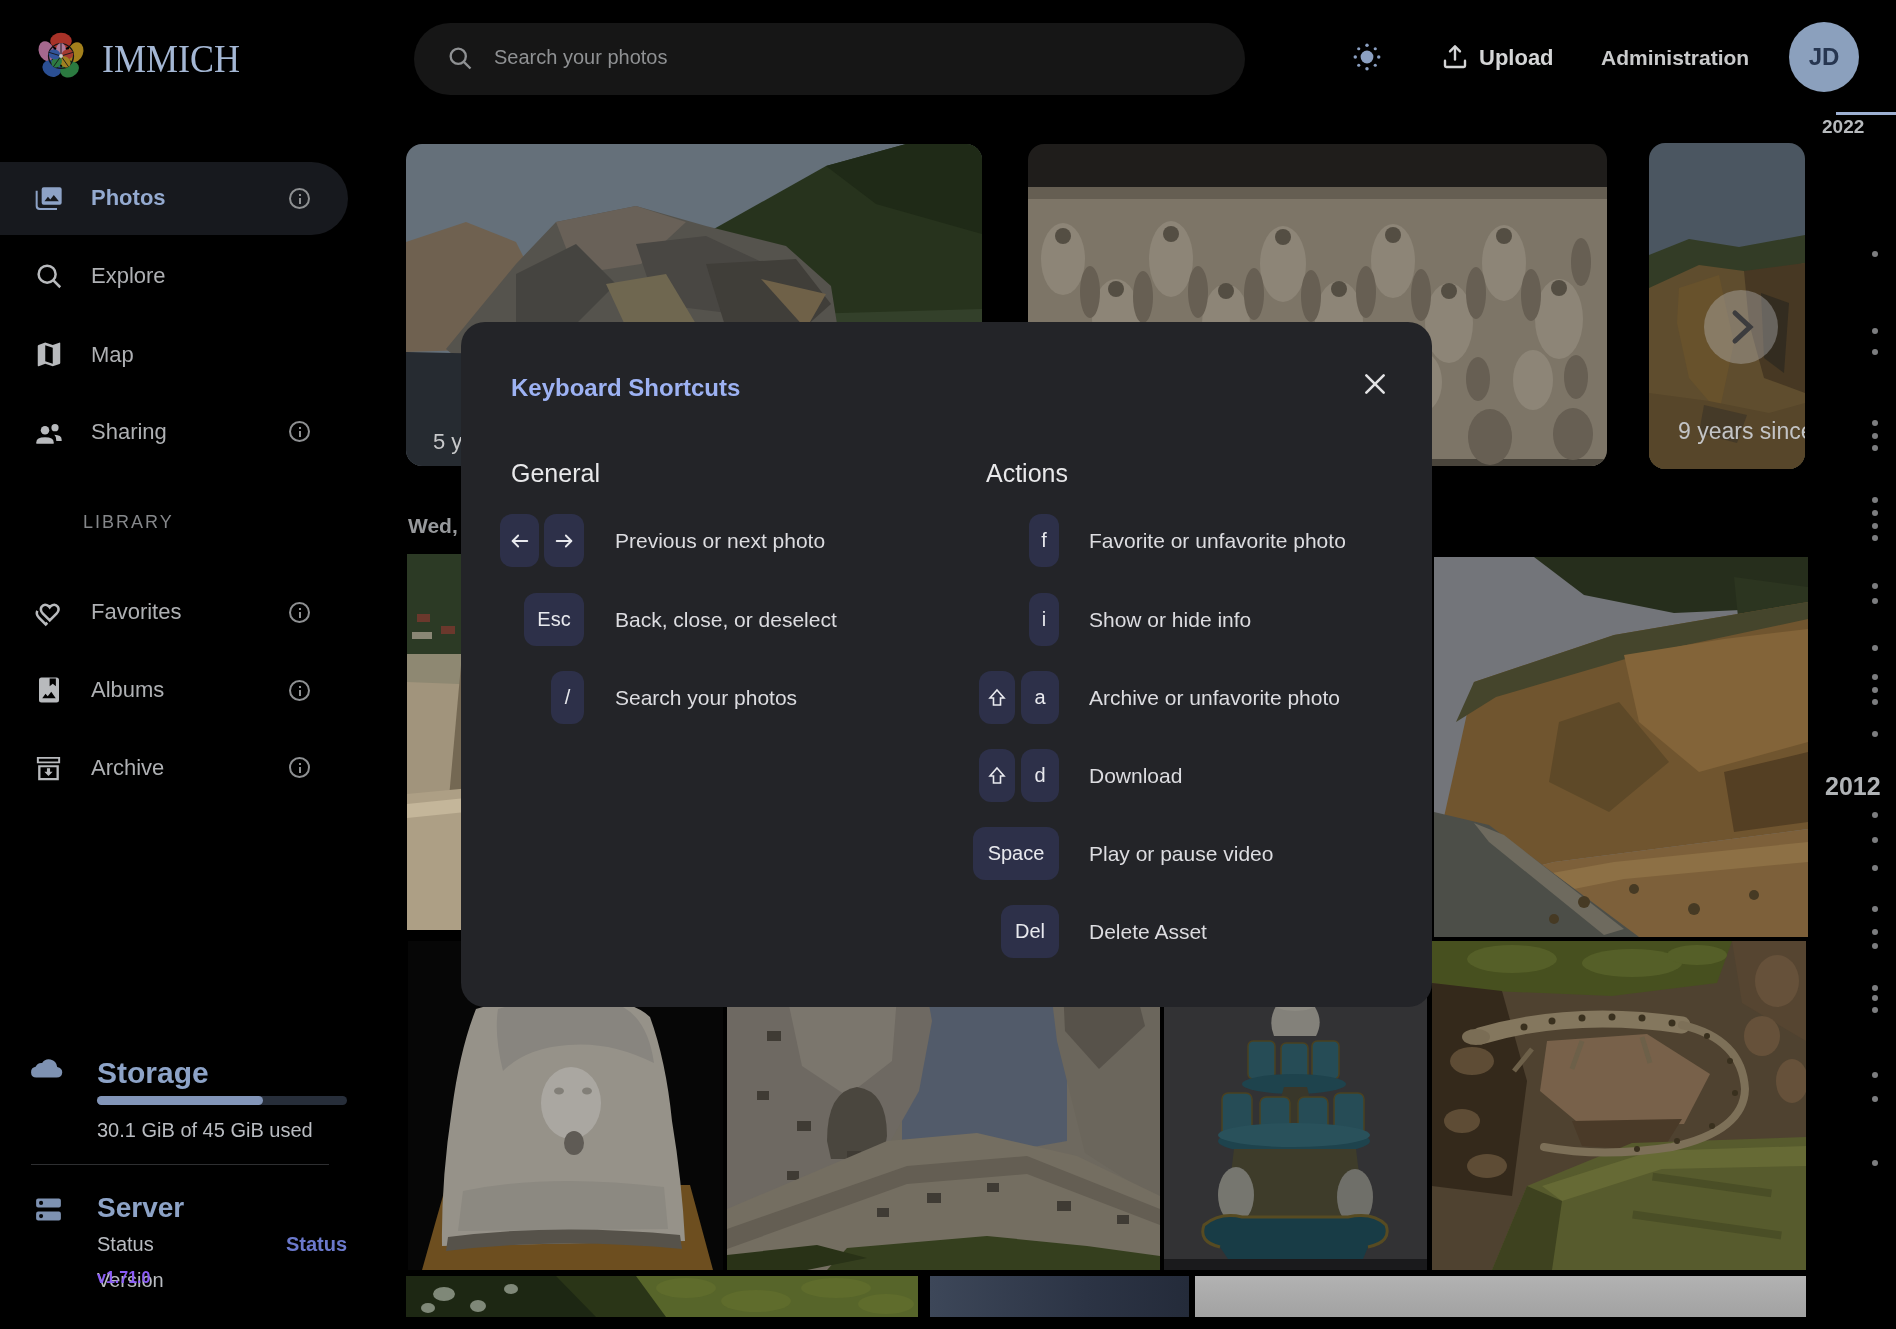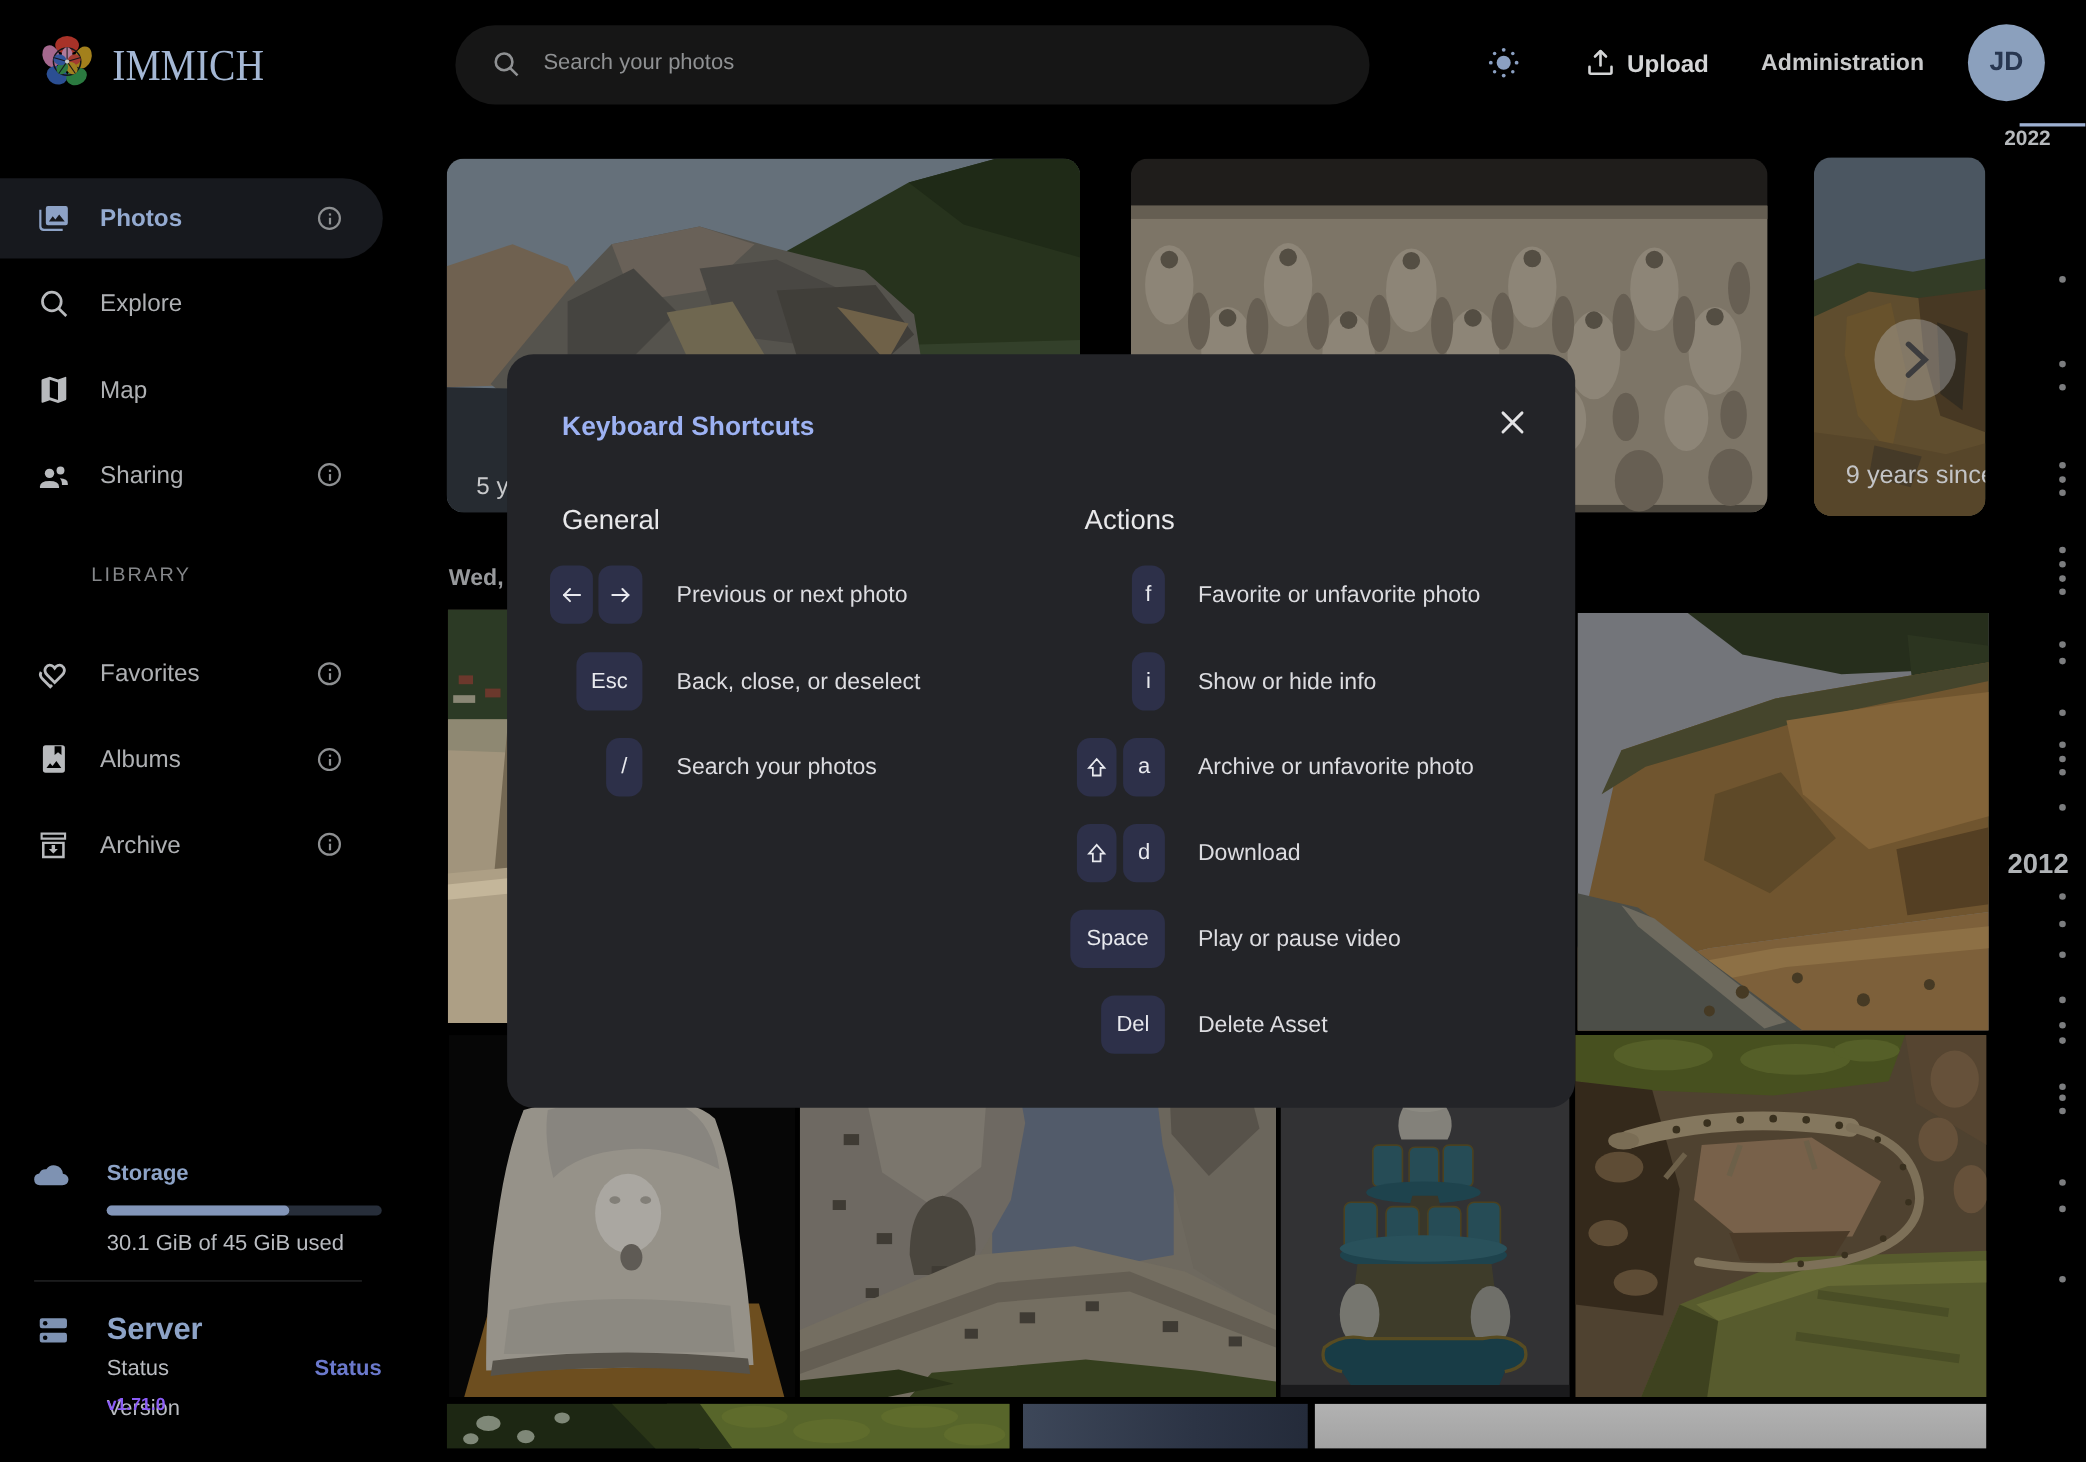--- a/index.html
+++ b/index.html
@@ -109,21 +109,21 @@
 <div class="nitem" style="left:91px;top:677px;">Albums</div>
 <div class="info" style="left:289px;top:680px;"></div>
 <svg class="abs" style="left:33px;top:753px" width="31" height="31" viewBox="0 0 24 24" fill="#b8babd">
     <path d="M3 3 L21 3 L21 8 L3 8 Z M4.5 4.5 L4.5 6.5 L19.5 6.5 L19.5 4.5 Z M4 9.5 L20 9.5 L20 21 L4 21 Z M5.8 11 L5.8 19.4 L18.2 19.4 L18.2 11 Z M10.8 11.8 L13.2 11.8 L13.2 14.6 L15.2 14.6 L12 17.8 L8.8 14.6 L10.8 14.6 Z" fill-rule="evenodd"></path>
   </svg>
 <div class="nitem" style="left:91px;top:755px;">Archive</div>
 <div class="info" style="left:289px;top:757px;"></div>
 <svg class="abs" style="left:29px;top:1053px" width="38" height="34" viewBox="0 0 24 20" fill="#7e92b2">
     <path d="M17.8 8.1 Q17.3 4.2 13.6 3.4 Q10.2 2.7 8.3 5.6 Q5.3 5.3 4.2 8 Q1.2 8.6 1.3 11.5 Q1.4 14.6 4.6 14.8 L17.4 14.8 Q20.8 14.6 21 11.6 Q21.1 8.8 17.8 8.1 Z"></path>
   </svg>
-<div class="abs" style="left:97px;top:1056px;font-size:20px;font-weight:600;color:#8da3c7;">Storage</div>
+<div class="abs" style="left:97px;top:1056px;font-size:30px;font-weight:600;color:#8da3c7;">Storage</div>
 <div class="abs" style="left:97px;top:1096px;width:250px;height:9px;border-radius:5px;background:#272e3a;"></div>
 <div class="abs" style="left:97px;top:1096px;width:166px;height:9px;border-radius:5px;background:#8295b8;"></div>
 <div class="abs" style="left:97px;top:1119px;font-size:20px;color:#b9bcc1;">30.1 GiB of 45 GiB used</div>
 <div class="abs" style="left:31px;top:1164px;width:298px;height:1px;background:#2e2f31;"></div>
 <svg class="abs" style="left:32px;top:1193px" width="33" height="33" viewBox="0 0 24 24" fill="#7e92b2">
     <path d="M4.5 4 L19.5 4 Q21 4 21 5.5 L21 9 Q21 10.5 19.5 10.5 L4.5 10.5 Q3 10.5 3 9 L3 5.5 Q3 4 4.5 4 Z M4.5 13.5 L19.5 13.5 Q21 13.5 21 15 L21 18.5 Q21 20 19.5 20 L4.5 20 Q3 20 3 18.5 L3 15 Q3 13.5 4.5 13.5 Z" fill-rule="evenodd"></path>
     <circle cx="6.6" cy="7.2" r="1.5" fill="#05070a"></circle>
     <circle cx="6.6" cy="16.8" r="1.5" fill="#05070a"></circle>
   </svg>
 <div class="abs" style="left:97px;top:1192px;font-size:28px;font-weight:600;color:#8da3c7;">Server</div>

